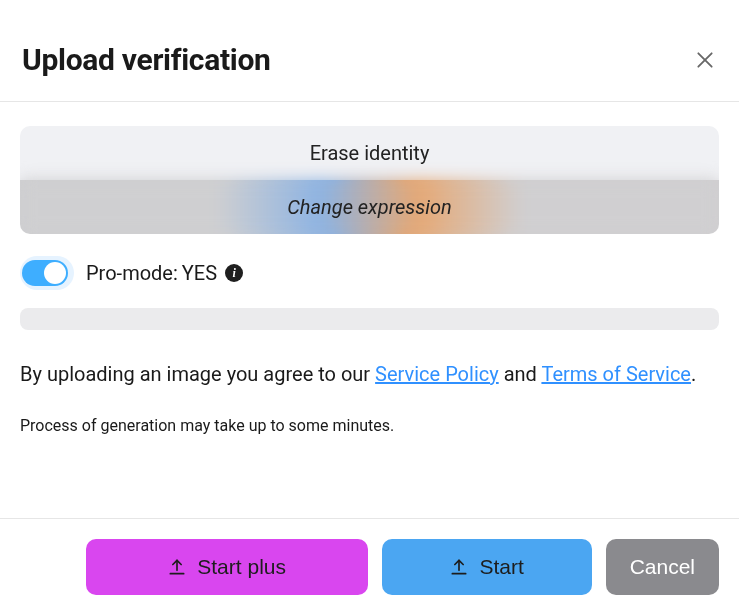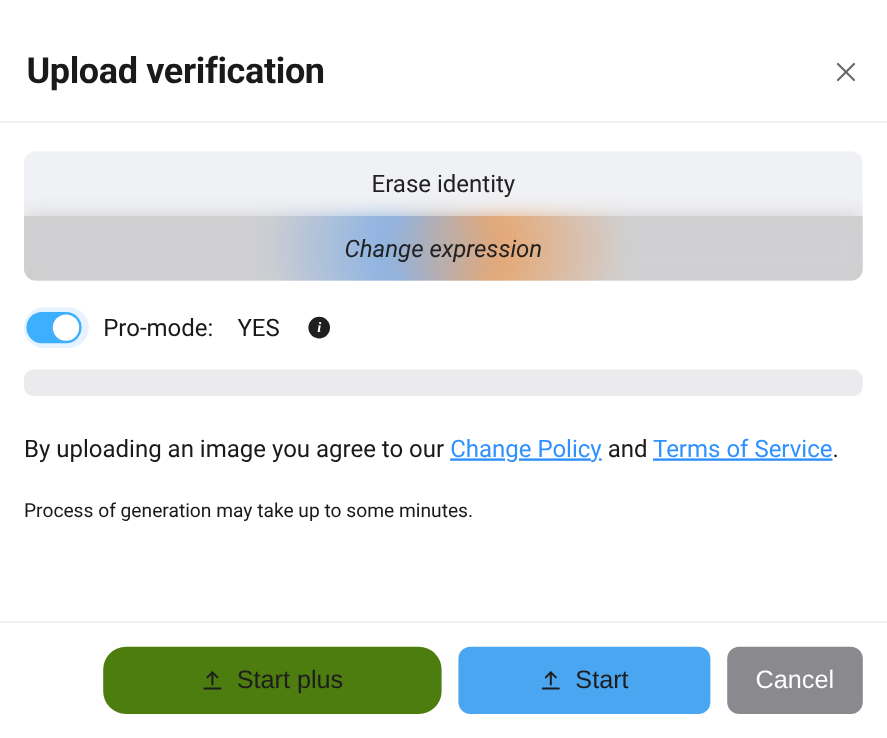--- a/index.html
+++ b/index.html
@@ -117,21 +117,21 @@
       width: 22px;
       height: 22px;
       border-radius: 50%;
       background: #fff;
     }
     .pro-label {
       font-size: 20px;
       color: #1a1a1a;
       display: flex;
       align-items: center;
-      gap: 20px;
+      gap: 4px;
     }
     .pro-label .value { font-weight: 400; }
     .info-icon {
       width: 18px;
       height: 18px;
       border-radius: 50%;
       background: #1f1f1f;
       color: #fff;
       font-size: 12px;
       font-weight: 700;
@@ -179,24 +179,23 @@
       font-size: 21px;
       font-weight: 500;
       display: inline-flex;
       align-items: center;
       justify-content: center;
       gap: 10px;
       cursor: pointer;
       padding: 0 24px;
     }
     .btn-start-plus {
-      background: #4d7c0f;
+      background: #d946ef;
       color: #1d1d1d;
       flex: 0 0 282px;
-      border-radius: 19px;
     }
     .btn-start {
       background: #4ba6f2;
       color: #1d1d1d;
       flex: 0 0 210px;
     }
     .btn-cancel {
       background: #8a8a8e;
       color: #fff;
       flex: 0 0 112px;
@@ -238,21 +237,21 @@
       <div class="pro-label">
         <span>Pro-mode: </span>
         <span class="value">YES</span>
         <span class="info-icon">i</span>
       </div>
     </div>
 
     <div class="progress-bar"></div>
 
     <p class="agree-text">
-      <span>By uploading an image you agree to our </span><a href="#">Change Policy</a><span> and </span><a href="#">Terms of Service</a><span>.</span>
+      <span>By uploading an image you agree to our </span><a href="#">Service Policy</a><span> and </span><a href="#">Terms of Service</a><span>.</span>
     </p>
 
     <p class="process-text">Process of generation may take up to some minutes.</p>
 
   </div>
 
   <div class="modal-footer">
     <button class="btn btn-start-plus">
       <svg class="upload-icon" viewBox="0 0 24 24" fill="none" stroke="#1d1d1d" stroke-width="2" stroke-linecap="round" stroke-linejoin="round">
         <path d="M12 16V4"></path>

